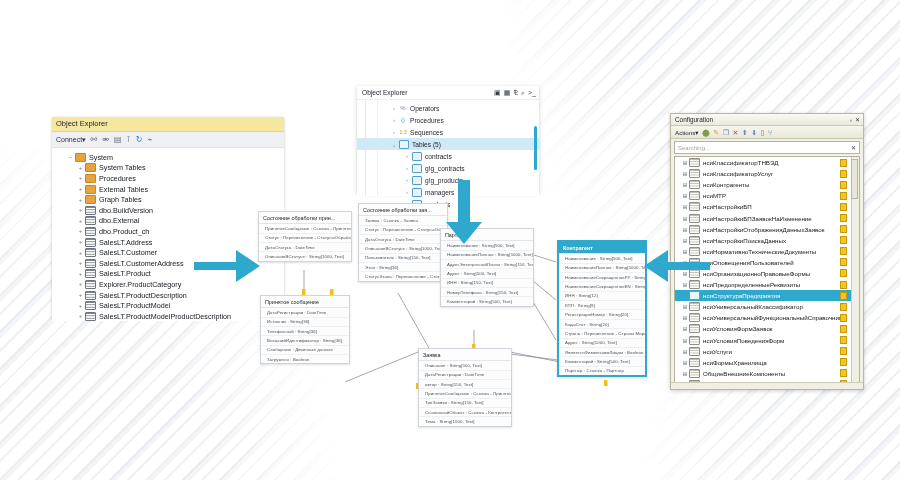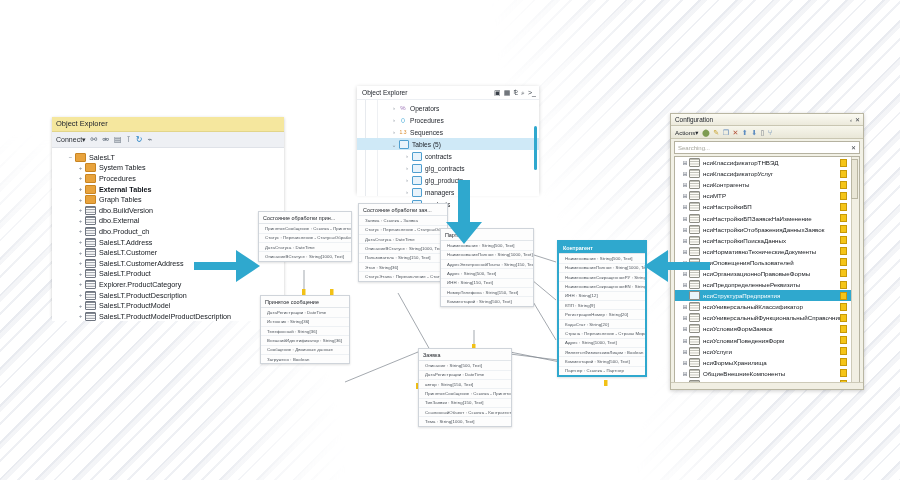--- a/index.html
+++ b/index.html
@@ -223,33 +223,33 @@
     <span class="ic">⚮</span>
     <span class="ic">▤</span>
     <span class="ic">⊺</span>
     <span class="ic blue">↻</span>
     <span class="ic">⌁</span>
   </div>
   <div class="tree" id="ssms-tree">
       <div class="node" style="padding-left: 14px;">
         <span class="exp">−</span>
         <span class="gl folder"></span>
-        <span>SalesLT</span>
+        <span>System</span>
       </div>
       <div class="node" style="padding-left: 24px; align-items: center;">
         <span class="exp">+</span>
         <span class="gl folder"></span>
         <span>System Tables</span>
       </div>
       <div class="node" style="padding-left: 24px;">
         <span class="exp">+</span>
         <span class="gl folder"></span>
         <span>Procedures</span>
       </div>
-      <div class="node" style="padding-left: 24px; font-weight: bold;">
+      <div class="node" style="padding-left: 24px;">
         <span class="exp">+</span>
         <span class="gl folder"></span>
         <span>External Tables</span>
       </div>
       <div class="node" style="padding-left: 24px;">
         <span class="exp">+</span>
         <span class="gl folder"></span>
         <span>Graph Tables</span>
       </div>
       <div class="node" style="padding-left: 24px;">

